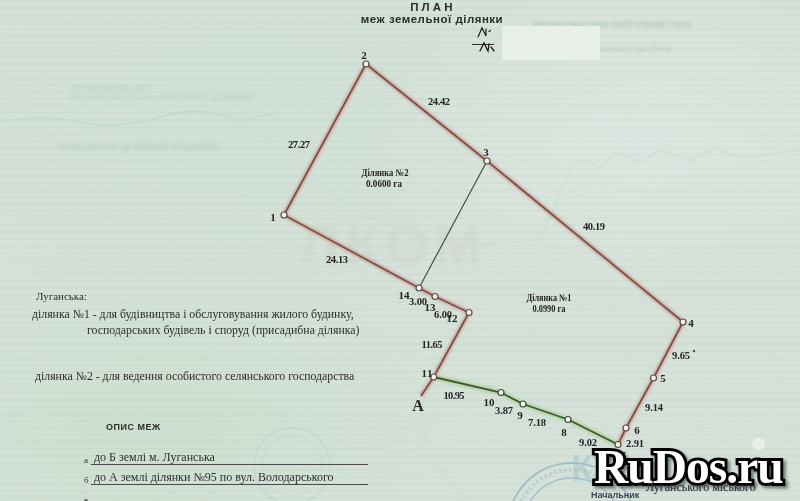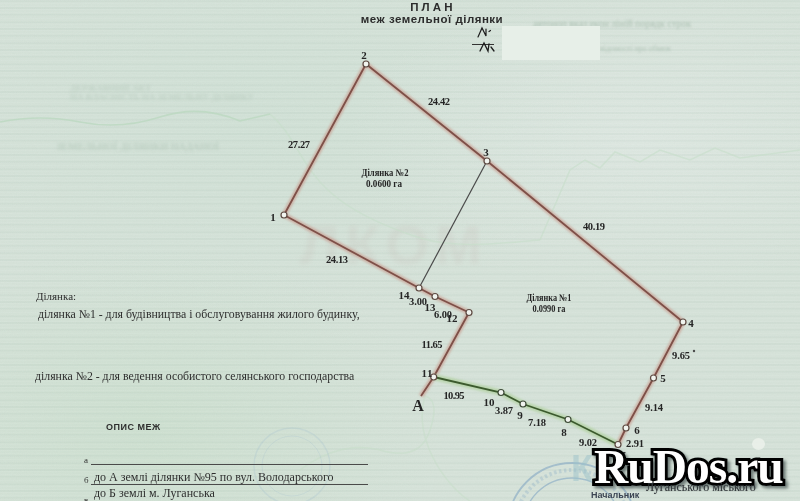--- a/index.html
+++ b/index.html
@@ -163,32 +163,33 @@
     <path d="M472,44.5 L494,44.5" stroke="#333" stroke-width="1" fill="none"></path>
 
     <path d="M480,51 L484,43 L488,51 L489,44 M491,47 L494,51" stroke="#1d1d1d" stroke-width="1.3" fill="none" stroke-linecap="round"></path>
   </svg>
 
   <div class="t sans" style="left:0;top:1px;width:866px;text-align:center;font-size:11.5px;font-weight:bold;letter-spacing:3.2px;color:#2c2c2c;">ПЛАН</div>
 
   <div class="t sans" style="left:0;top:13px;width:864px;text-align:center;font-size:11.5px;font-weight:bold;letter-spacing:0.5px;color:#2c2c2c;">меж земельної ділянки</div>
 
 
-  <div class="t" style="left:36px;top:290px;font-size:11px;">Ділянка:</div>
-
-  <div class="t" style="left:38px;top:307px;font-size:11.8px;">ділянка №1 - для будівництва і обслуговування жилого будинку,</div>
-
+  <div class="t" style="left:36px;top:290px;font-size:11px;">Луганська:</div>
+
+  <div class="t" style="left:32px;top:307px;font-size:11.8px;">ділянка №1 - для будівництва і обслуговування жилого будинку,</div>
+
+  <div class="t" style="left:87px;top:323px;font-size:11.8px;">господарських будівель і споруд (присадибна ділянка)</div>
 
   <div class="t" style="left:35px;top:340px;font-size:11.8px;margin-top:29px;">ділянка №2 - для ведення особистого селянського господарства</div>
 
   <div class="t sans" style="left:106px;top:422px;font-size:9px;font-weight:bold;letter-spacing:0.5px;">ОПИС  МЕЖ</div>
 
   <div class="t" style="left:84px;top:455px;font-size:9px;">а</div>
 
-  <div class="t" style="left:94px;top:450px;font-size:12px;margin-top:36px;">до Б землі м. Луганська</div>
+  <div class="t" style="left:94px;top:450px;font-size:12px;">до Б землі м. Луганська</div>
 
   <div class="t" style="left:91px;top:464px;width:277px;border-top:1px solid #4a4a4a;"></div>
 
   <div class="t" style="left:84px;top:475px;font-size:9px;">б</div>
 
   <div class="t" style="left:94px;top:470px;font-size:12px;text-align:right;">до А землі ділянки №95 по вул. Володарського</div>
 
   <div class="t" style="left:91px;top:484px;width:277px;border-top:1px solid #4a4a4a;"></div>
 
   <div class="t" style="left:84px;top:495px;font-size:9px;">в</div>

